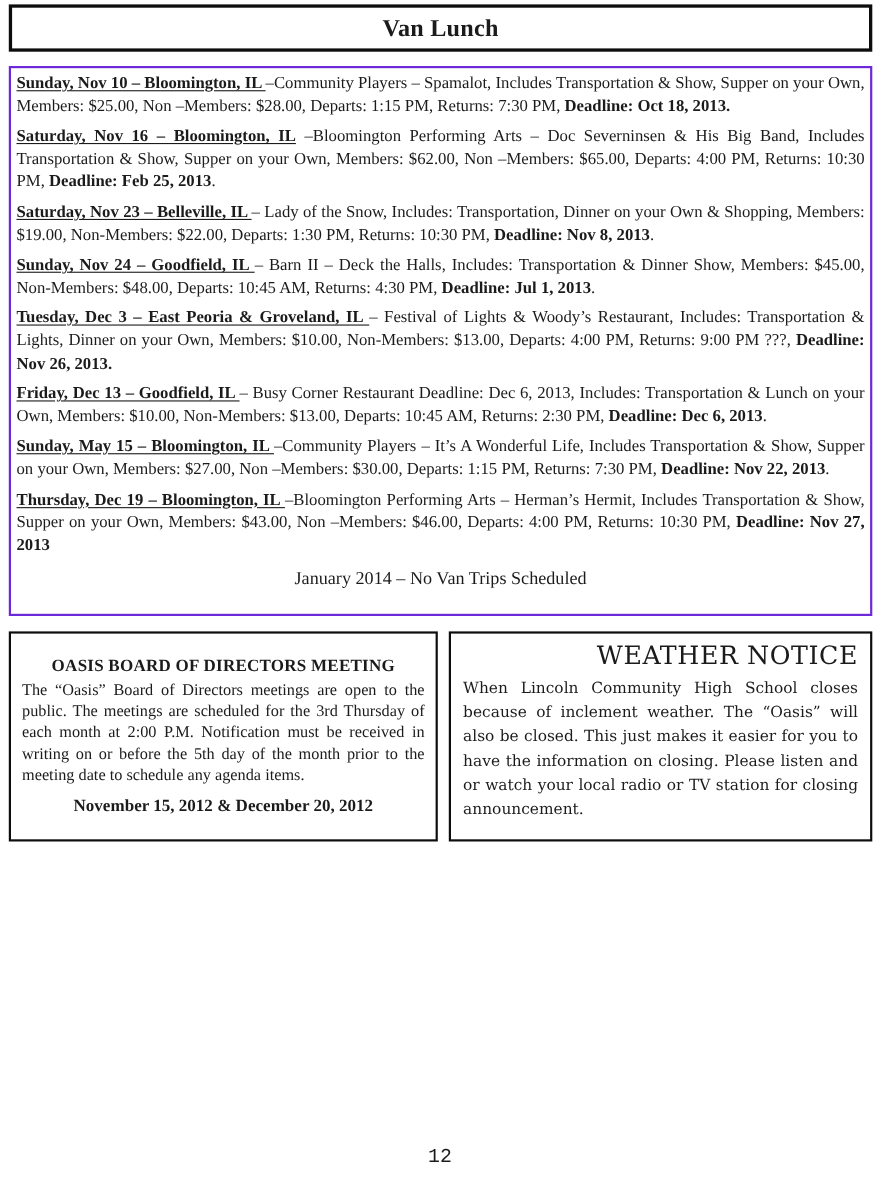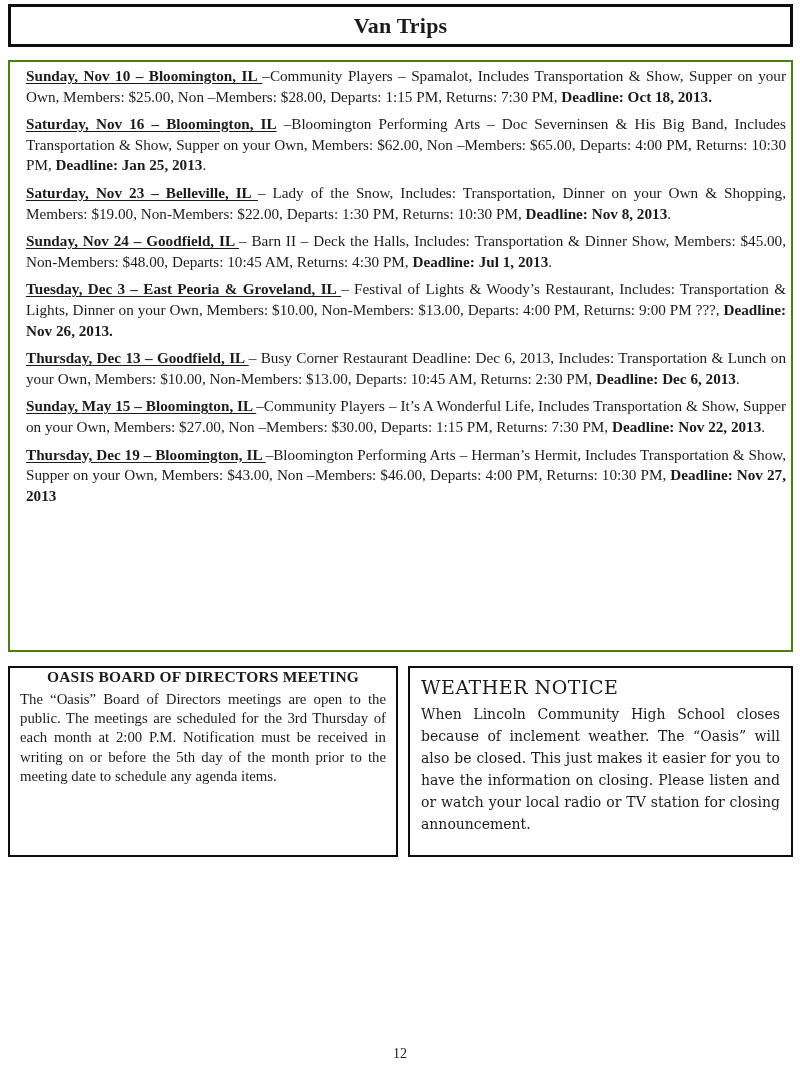--- a/index.html
+++ b/index.html
@@ -25,23 +25,23 @@
   }
   .title-box h1 {
     margin: 0;
     font-size: 22px;
     font-weight: bold;
     letter-spacing: 0.2px;
   }
 
   .trips-box {
     margin: 13px 7px 0 8px;
-    height: 592px;
-    border: 2px solid #4d7c0f;
-    padding: 4px 5px 4px 16px;
+    height: 500px;
+    border: 2px solid #6d28d9;
+    padding: 4px 5px 4px 5px;
     overflow: hidden;
   }
   .trip {
     margin: 0 0 7px 0;
     font-size: 15.2px;
     line-height: 20.6px;
     text-align: justify;
   }
   .trip-heading {
     font-weight: bold;
@@ -58,21 +58,21 @@
   .bottom-row {
     margin: 14px 7px 0 8px;
     height: 191px;
     display: flex;
     gap: 10px;
     align-items: stretch;
   }
   .board-box {
     width: 390px;
     border: 2px solid #0d0d0d;
-    padding: 0 10px 6px 10px;
+    padding: 21px 10px 6px 10px;
     overflow: hidden;
   }
   .board-box h2 {
     margin: 0 0 4px 0;
     font-size: 15.5px;
     font-weight: bold;
     text-align: center;
     letter-spacing: 0.2px;
   }
   .board-body {
@@ -96,63 +96,66 @@
 
   .weather-box {
     flex: 1;
     border: 2px solid #0d0d0d;
     padding: 6px 11px 6px 11px;
     font-family: "DejaVu Serif", serif;
     overflow: hidden;
   }
   .weather-box h2 {
     margin: 2px 0 5px 0;
-    font-size: 19px;
+    font-size: 23px;
     font-weight: normal;
-    text-align: left;
+    text-align: right;
     letter-spacing: 0.5px;
   }
   .weather-body {
     margin: 0;
     font-size: 14px;
     line-height: 22px;
     text-align: justify;
   }
 
   .page-number {
     position: absolute;
     left: 0;
     right: 0;
     bottom: 15px;
     text-align: center;
-    font-size: 14px;
+    font-size: 18px;
+    font-family: Liberation Mono, monospace;
   }
 </style>
 </head>
 <body>
 
 <div class="title-box">
-  <h1>Van Trips</h1>
+  <h1>Van Lunch</h1>
 </div>
 
 <div class="trips-box">
   <p class="trip"><span class="trip-heading">Sunday, Nov 10 – Bloomington, IL </span><span>–Community Players – Spamalot, Includes Transportation &amp; Show, Supper on your Own, Members: $25.00, Non –Members: $28.00, Departs: 1:15 PM, Returns: 7:30 PM, </span><span class="trip-deadline">Deadline: Oct 18, 2013.</span><span></span></p>
-    <p class="trip"><span class="trip-heading">Saturday, Nov 16 – Bloomington, IL</span><span> –Bloomington Performing Arts – Doc Severninsen &amp; His Big Band, Includes Transportation &amp; Show, Supper on your Own, Members: $62.00, Non –Members: $65.00, Departs: 4:00 PM, Returns: 10:30 PM, </span><span class="trip-deadline">Deadline: Jan 25, 2013</span><span>.</span></p>
+    <p class="trip"><span class="trip-heading">Saturday, Nov 16 – Bloomington, IL</span><span> –Bloomington Performing Arts – Doc Severninsen &amp; His Big Band, Includes Transportation &amp; Show, Supper on your Own, Members: $62.00, Non –Members: $65.00, Departs: 4:00 PM, Returns: 10:30 PM, </span><span class="trip-deadline">Deadline: Feb 25, 2013</span><span>.</span></p>
     <p class="trip"><span class="trip-heading">Saturday, Nov 23 – Belleville, IL </span><span>– Lady of the Snow, Includes: Transportation, Dinner on your Own &amp; Shopping, Members: $19.00, Non-Members: $22.00, Departs: 1:30 PM, Returns: 10:30 PM, </span><span class="trip-deadline">Deadline: Nov 8, 2013</span><span>.</span></p>
     <p class="trip"><span class="trip-heading">Sunday, Nov 24 – Goodfield, IL </span><span>– Barn II – Deck the Halls, Includes: Transportation &amp; Dinner Show, Members: $45.00, Non-Members: $48.00, Departs: 10:45 AM, Returns: 4:30 PM, </span><span class="trip-deadline">Deadline: Jul 1, 2013</span><span>.</span></p>
     <p class="trip"><span class="trip-heading">Tuesday, Dec 3 – East Peoria &amp; Groveland, IL </span><span>– Festival of Lights &amp; Woody’s Restaurant, Includes: Transportation &amp; Lights, Dinner on your Own, Members: $10.00, Non-Members: $13.00, Departs: 4:00 PM, Returns: 9:00 PM ???, </span><span class="trip-deadline">Deadline: Nov 26, 2013.</span><span></span></p>
-    <p class="trip"><span class="trip-heading">Thursday, Dec 13 – Goodfield, IL </span><span>– Busy Corner Restaurant Deadline: Dec 6, 2013, Includes: Transportation &amp; Lunch on your Own, Members: $10.00, Non-Members: $13.00, Departs: 10:45 AM, Returns: 2:30 PM, </span><span class="trip-deadline">Deadline: Dec 6, 2013</span><span>.</span></p>
+    <p class="trip"><span class="trip-heading">Friday, Dec 13 – Goodfield, IL </span><span>– Busy Corner Restaurant Deadline: Dec 6, 2013, Includes: Transportation &amp; Lunch on your Own, Members: $10.00, Non-Members: $13.00, Departs: 10:45 AM, Returns: 2:30 PM, </span><span class="trip-deadline">Deadline: Dec 6, 2013</span><span>.</span></p>
     <p class="trip"><span class="trip-heading">Sunday, May 15 – Bloomington, IL </span><span>–Community Players – It’s A Wonderful Life, Includes Transportation &amp; Show, Supper on your Own, Members: $27.00, Non –Members: $30.00, Departs: 1:15 PM, Returns: 7:30 PM, </span><span class="trip-deadline">Deadline: Nov 22, 2013</span><span>.</span></p>
     <p class="trip"><span class="trip-heading">Thursday, Dec 19 – Bloomington, IL </span><span>–Bloomington Performing Arts – Herman’s Hermit, Includes Transportation &amp; Show, Supper on your Own, Members: $43.00, Non –Members: $46.00, Departs: 4:00 PM, Returns: 10:30 PM, </span><span class="trip-deadline">Deadline: Nov 27, 2013</span><span></span></p>
+    <p class="no-trips-note">January 2014 – No Van Trips Scheduled</p>
 </div>
 
 <div class="bottom-row">
   <div class="board-box">
     <h2>OASIS BOARD OF DIRECTORS MEETING</h2>
     <p class="board-body">The “Oasis” Board of Directors meetings are open to the public.  The meetings are scheduled for the 3rd Thursday of each month at 2:00 P.M.  Notification must be  received in writing on or before the 5th day of the month prior to the meeting date to  schedule any agenda items.</p>
+    <p class="board-sched-dates">November 15, 2012 &amp; December 20, 2012</p>
   </div>
   <div class="weather-box">
     <h2>WEATHER NOTICE</h2>
     <p class="weather-body">When Lincoln Community High School closes because of inclement weather.  The “Oasis” will also be closed.  This just makes it easier for you to have the information on closing.  Please listen and or watch your local radio or TV station for  closing announcement.</p>
   </div>
 </div>
 
 <div class="page-number">12</div>
 
 </body></html>

